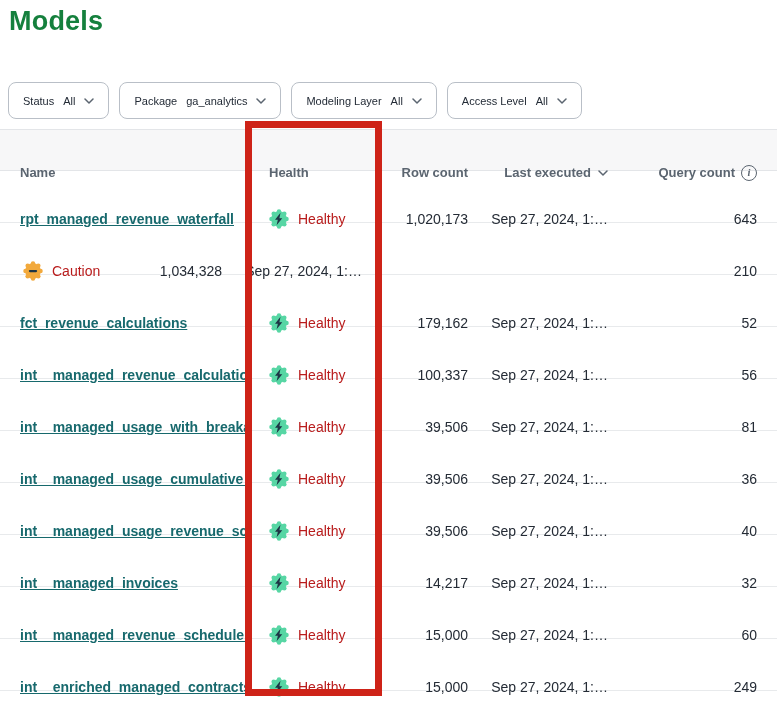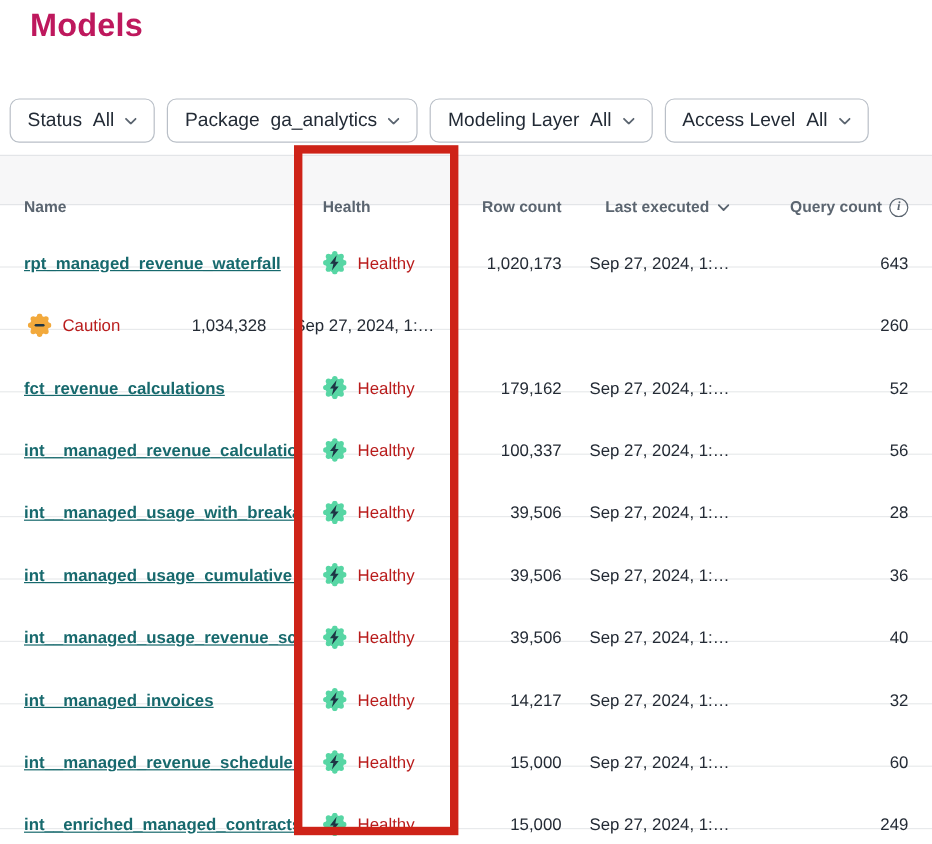--- a/index.html
+++ b/index.html
@@ -9,37 +9,36 @@
     font-family: "Liberation Sans", sans-serif;
     color: #242b35;
     position: relative;
     overflow: hidden;
   }
   .page { width: 777px; height: 703px; position: relative; }
 
   
   .title {
     position: absolute; left: 9px; top: 6px;
-    font-size: 27px; font-weight: 600; color: #be185d;
+    font-size: 27px; font-weight: 600; color: #15803d;
     letter-spacing: 0.2px;
-    margin-left: 16px;
   }
 
   
   .filters {
     position: absolute; left: 8px; top: 82px;
     display: flex; gap: 10px; align-items: center;
   }
   .pill {
     display: inline-flex; align-items: center;
     height: 37px; padding: 14px 14px;
     background: #fff;
     border: 1px solid #b9bfc7; border-radius: 8px;
     font-family: "Liberation Sans", sans-serif;
-    font-size: 16px; color: #232b36;
+    font-size: 11px; color: #232b36;
     cursor: pointer; white-space: nowrap;
   }
   .pill-label { margin-right: 9px; }
   .pill-value { margin-right: 9px; }
   .chev { flex: 0 0 auto; }
 
   
   .table {
     position: absolute; left: 0; top: 129px; width: 777px;
   }
@@ -210,21 +209,21 @@
                   <circle cx="18.36" cy="5.64" r="2.7"></circle>
             </g>
             <path class="glyph bolt" d="M13.8 4.4 L7.2 13 h3.4 l-1.5 6.6 L15.9 11 h-3.4 Z"></path>
             <rect class="glyph dash" x="7" y="10.7" width="10" height="2.7" rx="1.35"></rect>
           </svg>
         </span>
         <span class="health-label">Caution</span>
       </div>
       <div class="cell c-rows num">1,034,328</div>
       <div class="cell c-exec">Sep 27, 2024, 1:…</div>
-      <div class="cell c-query num">260</div>
+      <div class="cell c-query num">210</div>
     </div>
 
     <div class="trow">
       <div class="cell c-name">
         <a href="#" class="model-link">fct_revenue_calculations</a>
       </div>
       <div class="cell c-health">
         <span class="badge healthy">
           <svg viewBox="0 0 24 24">
             <g class="seal-shape">
@@ -297,21 +296,21 @@
                   <circle cx="18.36" cy="5.64" r="2.7"></circle>
             </g>
             <path class="glyph bolt" d="M13.8 4.4 L7.2 13 h3.4 l-1.5 6.6 L15.9 11 h-3.4 Z"></path>
             <rect class="glyph dash" x="7" y="10.7" width="10" height="2.7" rx="1.35"></rect>
           </svg>
         </span>
         <span class="health-label">Healthy</span>
       </div>
       <div class="cell c-rows num">39,506</div>
       <div class="cell c-exec">Sep 27, 2024, 1:…</div>
-      <div class="cell c-query num">28</div>
+      <div class="cell c-query num">81</div>
     </div>
 
     <div class="trow">
       <div class="cell c-name">
         <a href="#" class="model-link">int__managed_usage_cumulative_…</a>
       </div>
       <div class="cell c-health">
         <span class="badge healthy">
           <svg viewBox="0 0 24 24">
             <g class="seal-shape">

